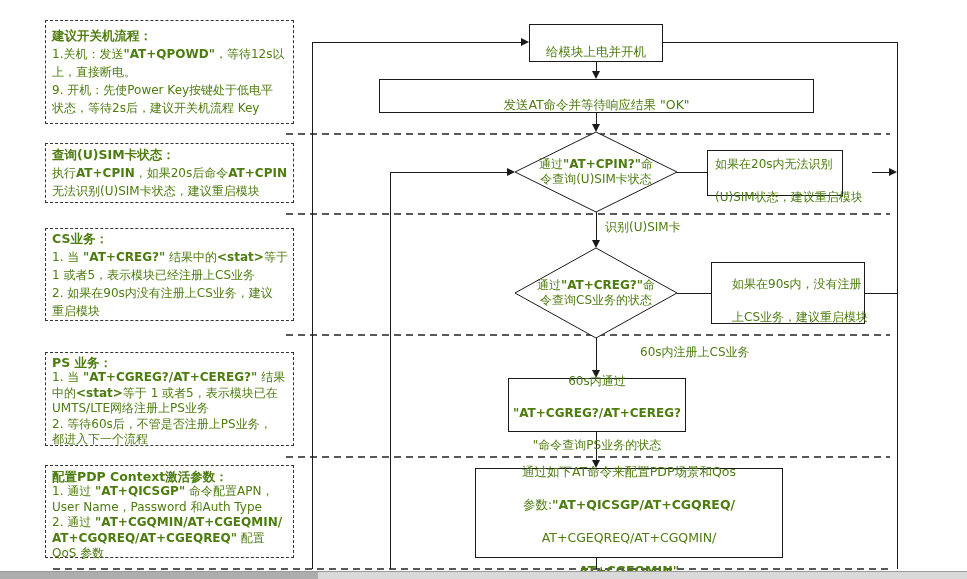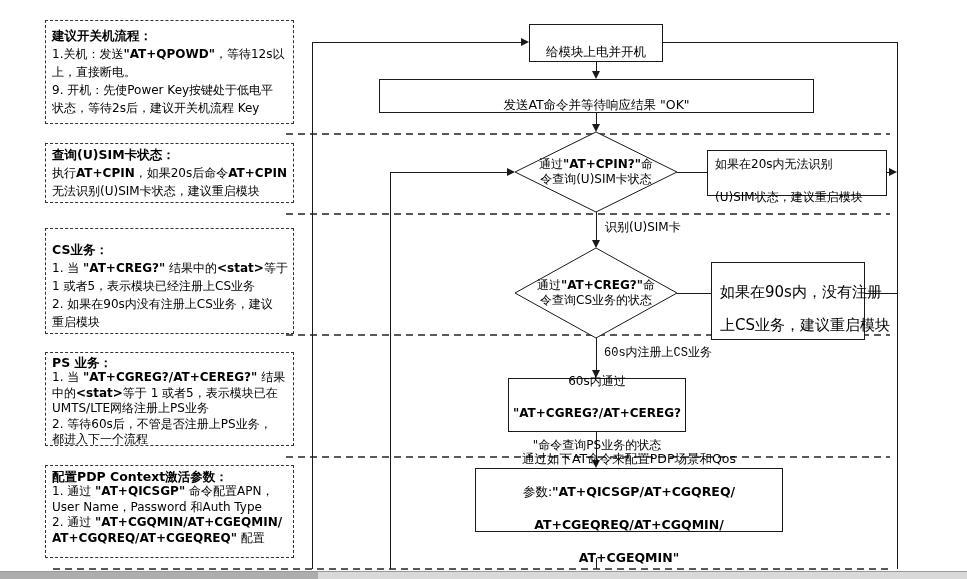--- a/index.html
+++ b/index.html
@@ -1,17 +1,17 @@
 <!DOCTYPE html>
 <html><head>
 <meta charset="utf-8">
 <style>
   html,body{margin:0;padding:0;background:#fff;}
   #stage{position:relative;width:967px;height:579px;background:#fff;overflow:hidden;
-         font-family:"DejaVu Sans","Liberation Sans",sans-serif;color:#000000;}
+         font-family:"DejaVu Sans","Liberation Sans",sans-serif;color:#4d7c0f;}
   
   .note{position:absolute;border:1px dashed #333;background:#fff;padding:6px 4px 2px 6px;box-sizing:border-box;}
   .note-title{font-weight:bold;font-size:12.5px;}
   .note-line{font-size:12px;white-space:nowrap;}
   .lh18 .note-title,.lh18 .note-line{line-height:18px;}
   .lh15 .note-title,.lh15 .note-line{line-height:15.4px;}
   
   .fbox{position:absolute;border:1px solid #1a1a1a;background:#fff;box-sizing:border-box;
         display:flex;flex-direction:column;justify-content:center;font-size:12.5px;}
   .fbox.center{align-items:center;text-align:center;}
@@ -48,21 +48,21 @@
     <div class="note-line"><span>9. 开机：先使Power Key按键处于低电平</span></div>
     <div class="note-line"><span>状态，等待2s后，建议开关机流程 Key</span></div>
   </div>
 
   <div class="note lh18" style="left:45px;top:143px;width:249px;height:60px;padding-top:2px;">
     <div class="note-title">查询(U)SIM卡状态：</div>
     <div class="note-line"><span>执行</span><span style="font-weight: bold;">AT+CPIN</span><span>，如果20s后命令</span><span style="font-weight: bold;">AT+CPIN</span></div>
     <div class="note-line"><span>无法识别(U)SIM卡状态，建议重启模块</span></div>
   </div>
 
-  <div class="note lh18" style="left:45px;top:228px;width:249px;height:106px;padding-top:12px;">
+  <div class="note lh18" style="left:45px;top:228px;width:249px;height:93px;padding-top:1px;">
     <div class="note-title">CS业务：</div>
     <div class="note-line"><span>1. 当 </span><span style="font-weight: bold;">"AT+CREG?"</span><span> 结果中的</span><span style="font-weight: bold;">&lt;stat&gt;</span><span>等于</span></div>
     <div class="note-line"><span>1 或者5，表示模块已经注册上CS业务</span></div>
     <div class="note-line"><span>2. 如果在90s内没有注册上CS业务，建议</span></div>
     <div class="note-line"><span>重启模块</span></div>
   </div>
 
   <div class="note lh15" style="left:45px;top:352px;width:249px;height:94px;padding-top:2px;">
     <div class="note-title">PS 业务：</div>
     <div class="note-line"><span>1. 当 </span><span style="font-weight: bold;">"AT+CGREG?/AT+CEREG?"</span><span> 结果</span></div>
@@ -71,20 +71,21 @@
     <div class="note-line"><span>2. 等待60s后，不管是否注册上PS业务，</span></div>
     <div class="note-line"><span>都进入下一个流程</span></div>
   </div>
 
   <div class="note lh15" style="left:45px;top:465px;width:249px;height:93px;padding-top:3px;">
     <div class="note-title">配置PDP Context激活参数：</div>
     <div class="note-line"><span>1. 通过 </span><span style="font-weight: bold;">"AT+QICSGP"</span><span> 命令配置APN，</span></div>
     <div class="note-line"><span>User Name，Password 和Auth Type</span></div>
     <div class="note-line"><span>2. 通过 </span><span style="font-weight: bold;">"AT+CGQMIN/AT+CGEQMIN/</span></div>
     <div class="note-line"><span style="font-weight: bold;">AT+CGQREQ/AT+CGEQREQ"</span><span> 配置</span></div>
+    <div class="note-line"><span>QoS 参数</span></div>
   </div>
 
   <div class="sep" style="left:286px;top:133px;width:604px;"></div>
   <div class="sep" style="left:286px;top:213px;width:604px;"></div>
   <div class="sep" style="left:286px;top:334px;width:604px;"></div>
   <div class="sep" style="left:286px;top:456px;width:604px;"></div>
   <div class="sep" style="left:53px;top:568px;width:837px;"></div>
 
   <div class="vline" style="left:312px;top:42px;height:527px;"></div>
   <div class="hline" style="left:312px;top:42px;width:209px;"></div>
@@ -124,51 +125,51 @@
   </div>
 
   <svg class="dia-svg" style="left:513px;top:130px;" width="166" height="84">
     <polygon points="83,2 164,42 83,82 2,42" fill="#ffffff" stroke="#1a1a1a" stroke-width="1"></polygon>
   </svg>
   <div class="dia-text" style="left:515px;top:132px;width:162px;height:80px;">
     <div class="bl"><span>通过</span><span style="font-weight: bold;">"AT+CPIN?"</span><span>命</span></div>
     <div class="bl">令查询(U)SIM卡状态</div>
   </div>
 
-  <div class="fbox" style="left:707px;top:150px;width:180px;height:46px;padding-left:7px;font-size:12px;">
+  <div class="fbox" style="left:707px;top:150px;width:136px;height:46px;padding-left:7px;font-size:12px;">
     <div class="bl">如果在20s内无法识别</div>
     <div class="bl">(U)SIM状态，建议重启模块</div>
   </div>
 
   <div class="flabel" style="left:605px;top:219px;">识别(U)SIM卡</div>
 
   <svg class="dia-svg" style="left:513px;top:246px;" width="166" height="94">
     <polygon points="83,2 164,47 83,92 2,47" fill="#ffffff" stroke="#1a1a1a" stroke-width="1"></polygon>
   </svg>
   <div class="dia-text" style="left:515px;top:248px;width:162px;height:90px;">
     <div class="bl"><span>通过</span><span style="font-weight: bold;">"AT+CREG?"</span><span>命</span></div>
     <div class="bl">令查询CS业务的状态</div>
   </div>
 
-  <div class="fbox" style="left:711px;top:262px;width:154px;height:78px;padding-left:8px;font-size:15px;">
+  <div class="fbox" style="left:711px;top:262px;width:154px;height:62px;padding-left:20px;font-size:12px;">
     <div class="bl">如果在90s内，没有注册</div>
     <div class="bl">上CS业务，建议重启模块</div>
   </div>
 
-  <div class="flabel" style="left:604px;top:344px;font-family:Liberation Mono, monospace;">60s内注册上CS业务</div>
+  <div class="flabel" style="left:640px;top:344px;">60s内注册上CS业务</div>
 
   <div class="fbox center" style="left:508px;top:378px;width:178px;height:54px;font-size:12px;align-items:center;">
     <div class="bl" style="line-height:16px;">60s内通过</div>
     <div class="bl" style="line-height:16px;"><span style="font-weight: bold;">"AT+CGREG?/AT+CEREG?</span></div>
     <div class="bl" style="line-height:16px;">"命令查询PS业务的状态</div>
   </div>
 
-  <div class="fbox center" style="left:475px;top:468px;width:308px;height:64px;">
+  <div class="fbox center" style="left:475px;top:468px;width:308px;height:90px;">
     <div class="bl">通过如下AT命令来配置PDP场景和Qos</div>
     <div class="bl"><span>参数:</span><span style="font-weight: bold;">"AT+QICSGP/AT+CGQREQ/</span></div>
-    <div class="bl"><span style="font-weight: bold; text-align: center;">AT+CGEQREQ/AT+CGQMIN/</span></div>
+    <div class="bl"><span style="font-weight: normal; text-align: center;">AT+CGEQREQ/AT+CGQMIN/</span></div>
     <div class="bl"><span style="font-weight: bold;">AT+CGEQMIN"</span></div>
   </div>
 
   <div class="sb-track"></div>
   <div class="sb-thumb"></div>
 
 </div>
 
 </body></html>

